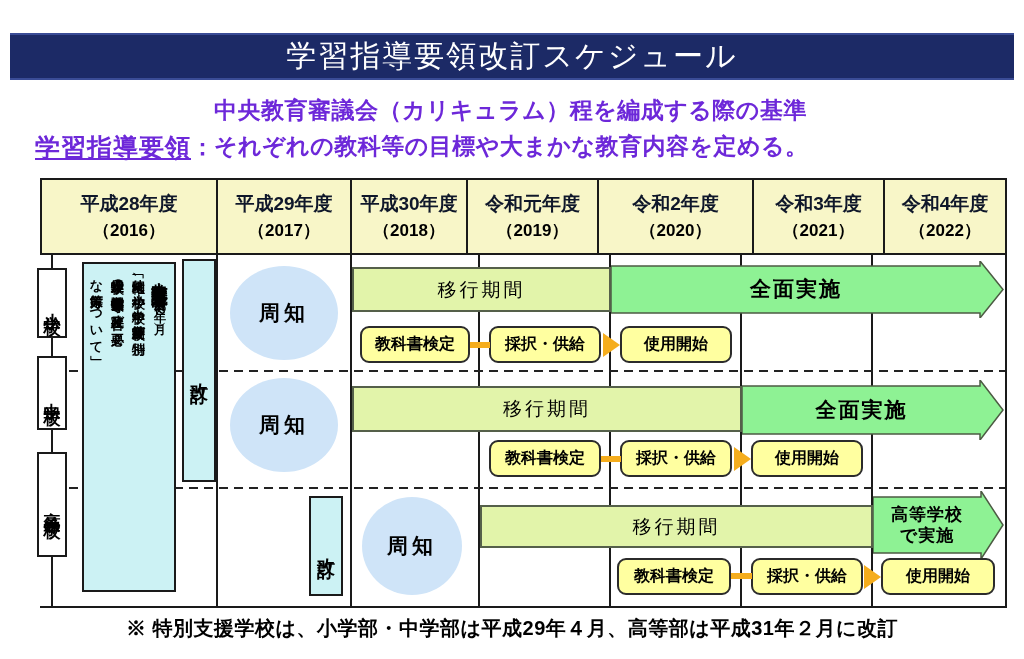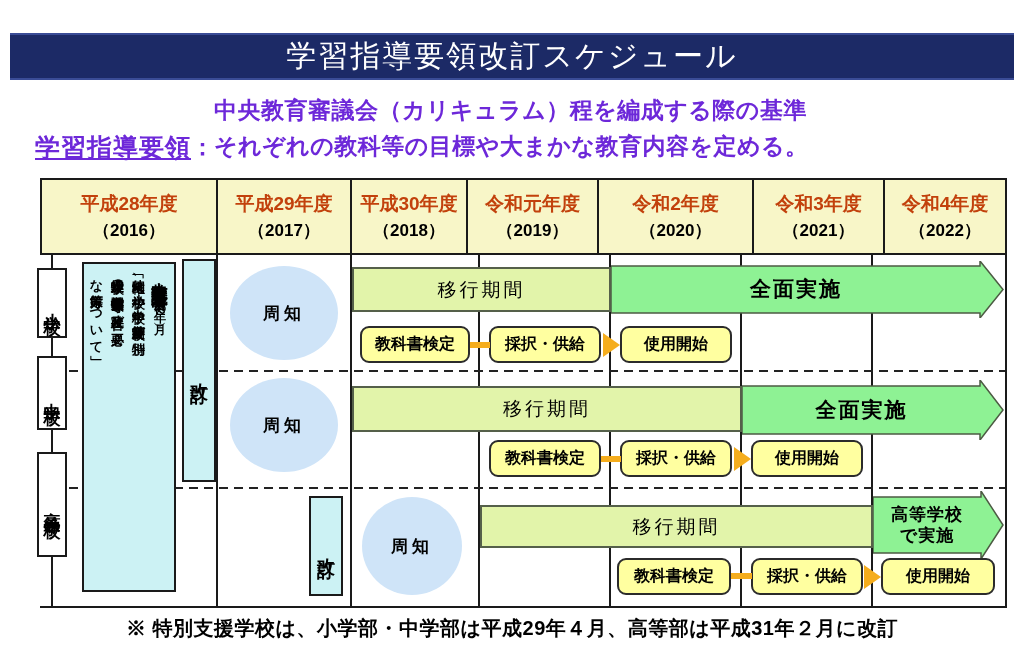--- a/index.html
+++ b/index.html
@@ -18,21 +18,21 @@
   .intro-term { font-size:25px; font-weight:bold; text-decoration:underline; letter-spacing:1px; line-height:34px; }
   .intro-sep  { font-size:23px; font-weight:bold; line-height:34px; }
   .intro-lines { font-size:23px; font-weight:bold; line-height:36px; letter-spacing:0.5px; }
 
   
   .yhead { left:40px; top:178px; width:967px; height:77px; display:flex;
            border:2px solid #1a1a1a; background:#f8f6c8; }
   .ycell { border-right:2px solid #1a1a1a; display:flex; flex-direction:column;
            align-items:center; justify-content:center; gap:2px; }
   .ycell:last-child { border-right:none; flex:1; }
-  .era  { font-size:19px; font-weight:bold; color:#c2410c; }
+  .era  { font-size:19px; font-weight:bold; color:#0f172a; }
   .yr   { font-size:17px; font-weight:bold; color:#000; }
 
   .vline { width:2px; background:#1a1a1a; top:254px; height:354px; }
   .hline-bottom { left:40px; top:606px; width:967px; height:2px; background:#1a1a1a; }
   .dash { left:54px; width:951px; height:2px;
           background:repeating-linear-gradient(90deg,#222 0 9px,transparent 9px 15px); }
 
   
   .spine { left:51px; top:254px; width:2px; height:354px; background:#1a1a1a; z-index:4; }
   .school { left:37px; width:30px; background:#ffffff; border:2px solid #1a1a1a; z-index:5;
@@ -49,21 +49,21 @@
   .c-quote { font-size:13px; font-weight:bold; line-height:21px; letter-spacing:0.5px; }
 
   
   .kaitei { background:#ccf2f4; border:2px solid #1a1a1a; z-index:3;
             display:flex; align-items:center; justify-content:center;
             writing-mode:vertical-rl; font-size:18px; font-weight:bold; letter-spacing:2px; color:#000; }
 
   
   .shuchi { background:#cfe4f8; border-radius:50%; z-index:2;
             display:flex; align-items:center; justify-content:center;
-            font-size:17px; font-weight:bold; letter-spacing:4px; color:#000; }
+            font-size:21px; font-weight:bold; letter-spacing:4px; color:#000; }
 
   
   .tbar { background:#e2f4aa; border:2px solid #55604a; z-index:6;
           display:flex; align-items:center; justify-content:center;
           font-size:19px; font-weight:normal; letter-spacing:3px; color:#000; }
 
   
   .arrowwrap { z-index:6; }
   .arrowwrap svg { position:absolute; left:0; top:0; }
   .arrowtext { position:absolute; inset:0; padding-right:24px; display:flex; flex-direction:column;

